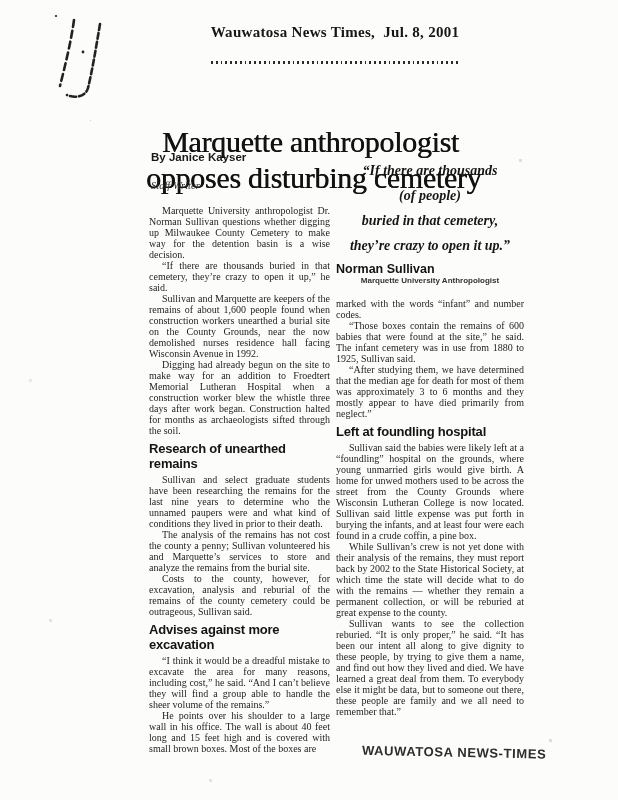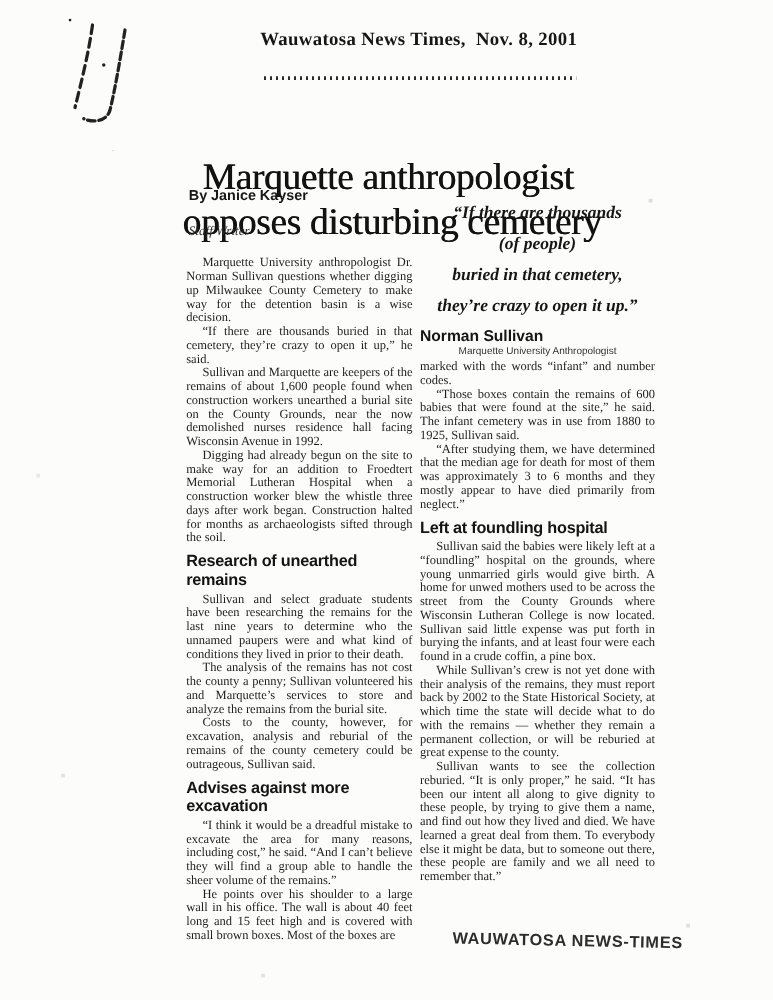--- a/index.html
+++ b/index.html
@@ -96,21 +96,22 @@
     font-weight: bold;
     font-size: 12.5px;
     color: #141414;
     margin-top: 4px;
   }
   .pull-attrib-title {
     text-align: center;
     font-family: "Liberation Sans", sans-serif;
     font-size: 8px;
     color: #333;
-    margin-bottom: 2px;
+    margin-bottom: 12px;
+    font-weight: bold;
   }
   .footer-tag {
     position: absolute; left: 362px; top: 745px; width: 210px;
     font-family: "Liberation Sans", sans-serif;
     font-weight: bold;
     font-size: 13px;
     letter-spacing: 0.6px;
     color: #2d2d2d;
     transform: rotate(1.2deg);
     white-space: nowrap;
@@ -124,21 +125,21 @@
 
   <div class="speckles"></div>
 
   <svg class="pen-mark" width="100" height="100" viewBox="0 0 100 100" aria-hidden="true">
     <path d="M48 14 C 45 36, 39 60, 34 80" fill="none" stroke="#222" stroke-width="2.6" stroke-linecap="round" stroke-dasharray="7 4"></path>
     <path d="M74 18 C 70 42, 66 66, 62 82 C 60 90, 50 93, 41 89" fill="none" stroke="#222" stroke-width="2.6" stroke-linecap="round" stroke-dasharray="6 3"></path>
     <circle cx="57" cy="46" r="1.4" fill="#222"></circle>
     <circle cx="30" cy="10" r="1.1" fill="#222"></circle>
   </svg>
 
-  <div class="masthead">Wauwatosa News Times,  Nov. 8, 2001</div>
+  <div class="masthead">Wauwatosa News Times,  Jul. 8, 2001</div>
 
   <div class="dotted-rule"></div>
 
   <h1 class="headline" style="margin:0; font-weight:normal;">
     <div class="hl1">Marquette anthropologist</div>
     <div class="hl2">opposes disturbing cemetery</div>
   </h1>
 
   <div class="byline">
     <div class="author">By Janice Kayser</div>

